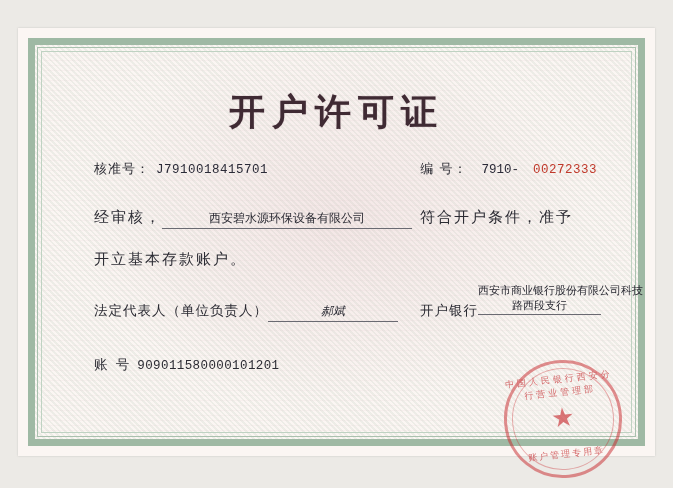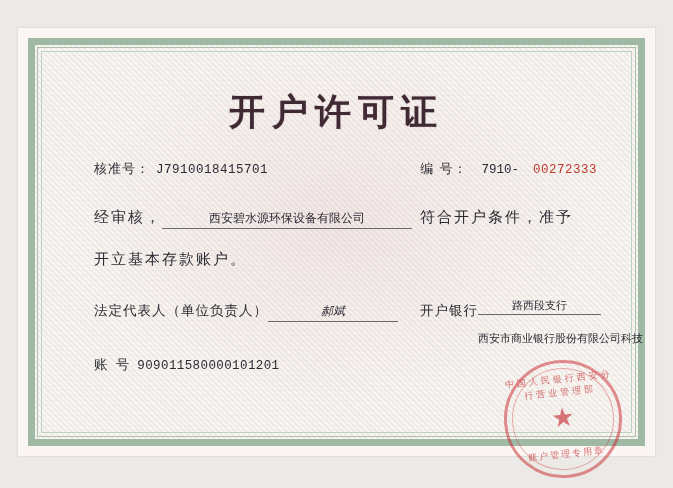--- a/index.html
+++ b/index.html
@@ -197,21 +197,20 @@
     text-align: center;
     font-size: 11px;
     line-height: 13px;
     color: #2a2a33;
     white-space: nowrap;
   }
   .bank-text .l1 {
     position: absolute;
     left: 0; right: 15px;
     top: -15px;
-    margin-top: 48px;
   }
 
   
   .line4 {
     top: 296px;
     left: 42px;
     display: flex;
     align-items: baseline;
     font-size: 13.5px;
   }

